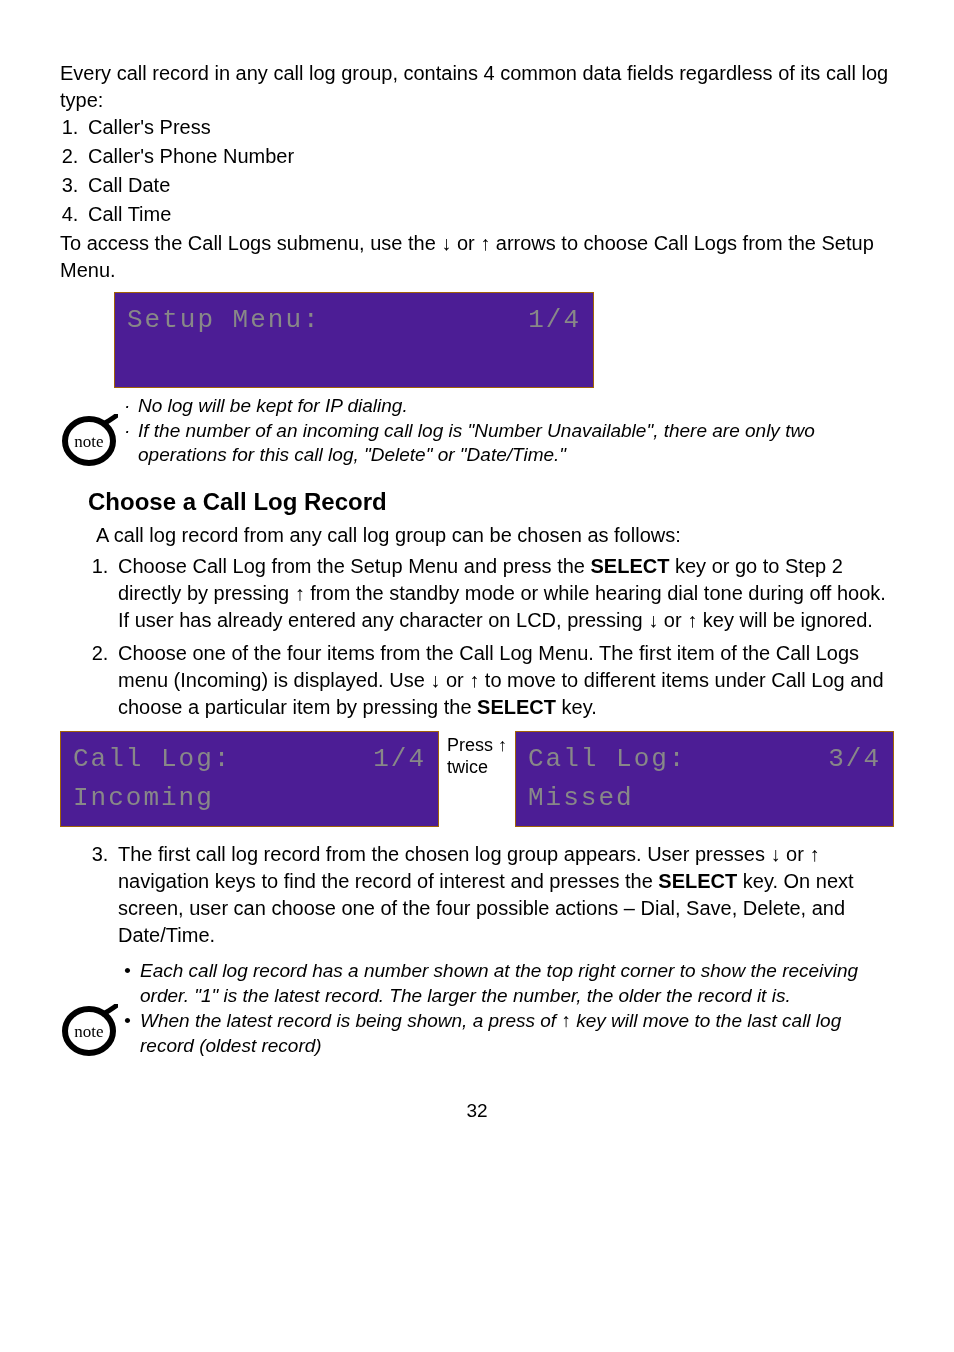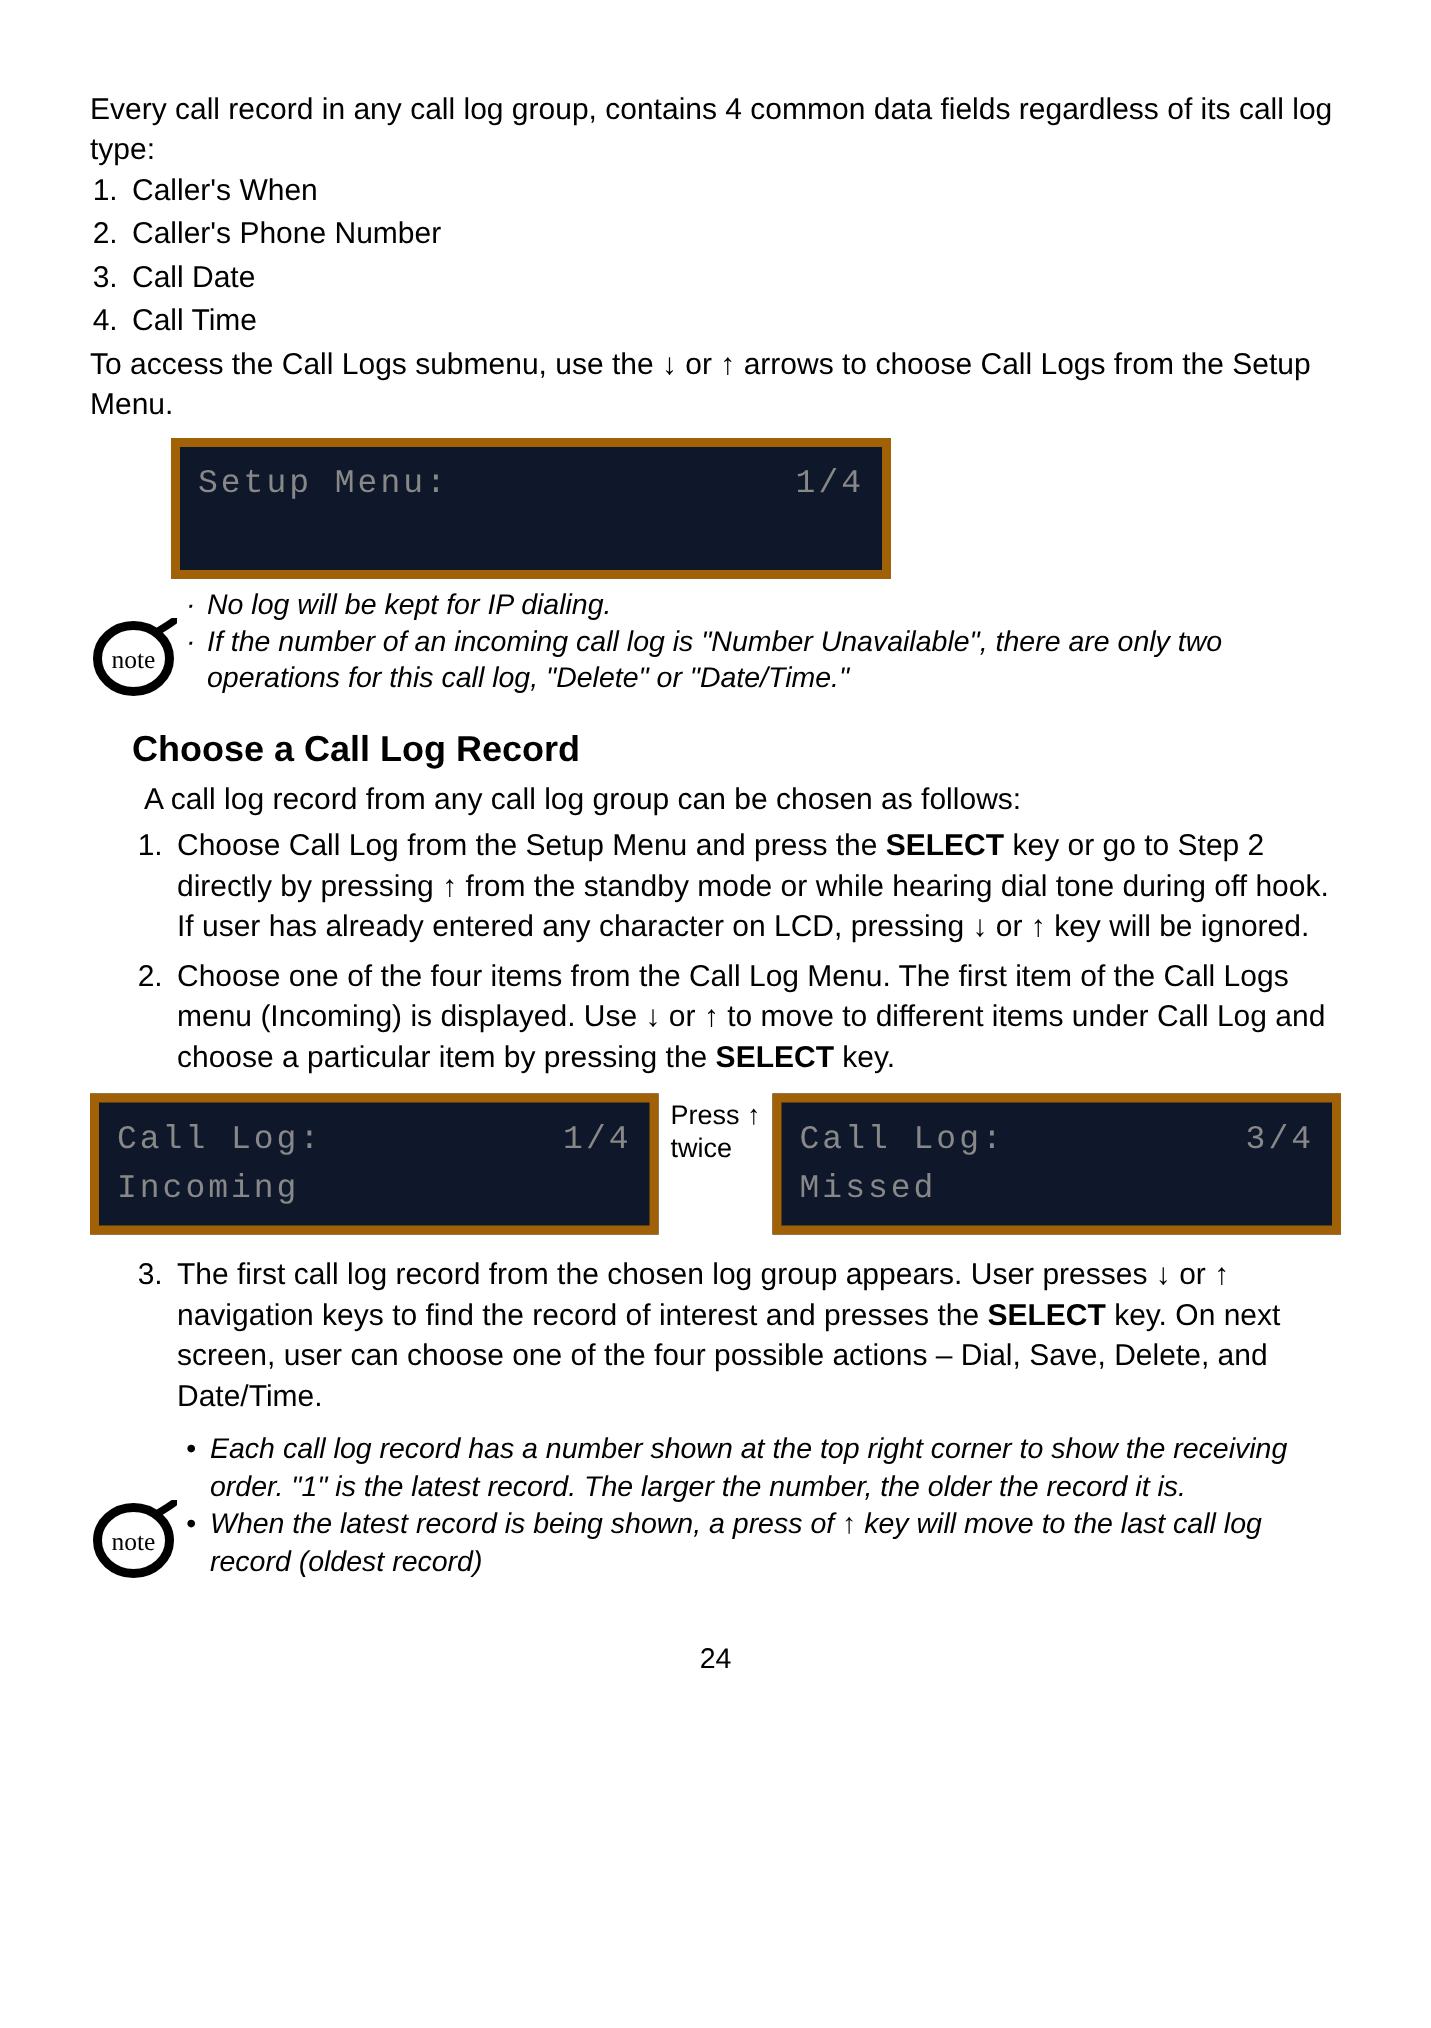--- a/index.html
+++ b/index.html
@@ -18,29 +18,29 @@
   }
   .intro ol {
     margin: 0 0 0 0;
     padding-left: 24px;
   }
   .intro ol li {
     padding-left: 4px;
     margin-bottom: 2px;
   }
   .lcd {
-    border: 6px solid #a16207;
+    border: 1px solid #a16207;
     font-family: "Courier New", monospace;
     letter-spacing: 2px;
     color: #888;
     padding: 8px 12px;
     box-sizing: border-box;
-    font-size: 22px;
+    font-size: 26px;
     line-height: 1.5;
-    background: #0f172a;
+    background: #4c1d95;
   }
   .lcd-wrap1 {
     margin: 8px 0 6px 54px;
     width: 480px;
   }
   .lcd .row1 {
     display: flex;
     justify-content: space-between;
   }
   .note-block {
@@ -114,21 +114,21 @@
   .arrow { font-family: Arial, sans-serif; }
 </style>
 </head>
 <body>
 
 <div class="content">
 
   <div class="intro">
     <span>Every call record in any call log group, contains 4 common data fields regardless of its call log type:</span>
     <ol>
-      <li>Caller's When</li>
+      <li>Caller's Press</li>
       <li>Caller's Phone Number</li>
       <li>Call Date</li>
       <li>Call Time</li>
     </ol>
     <span>
       <span>To access the Call Logs submenu, use the </span><span class="arrow">↓</span><span> or </span><span class="arrow">↑</span><span> arrows to choose Call Logs from the Setup Menu.</span>
     </span>
   </div>
 
   <div class="lcd lcd-wrap1">
@@ -211,15 +211,15 @@
           <span class="bullet">•</span>
           <span>Each call log record has a number shown at the top right corner to show the receiving order. "1" is the latest record. The larger the number, the older the record it is.</span>
         </div>
       <div class="nl">
           <span class="bullet">•</span>
           <span><span>When the latest record is being shown, a press of </span><span class="arrow">↑</span><span> key will move to the last call log record (oldest record)</span></span>
         </div>
     </div>
   </div>
 
-  <div class="page-num">24</div>
+  <div class="page-num">32</div>
 
 </div>
 
 </body></html>

